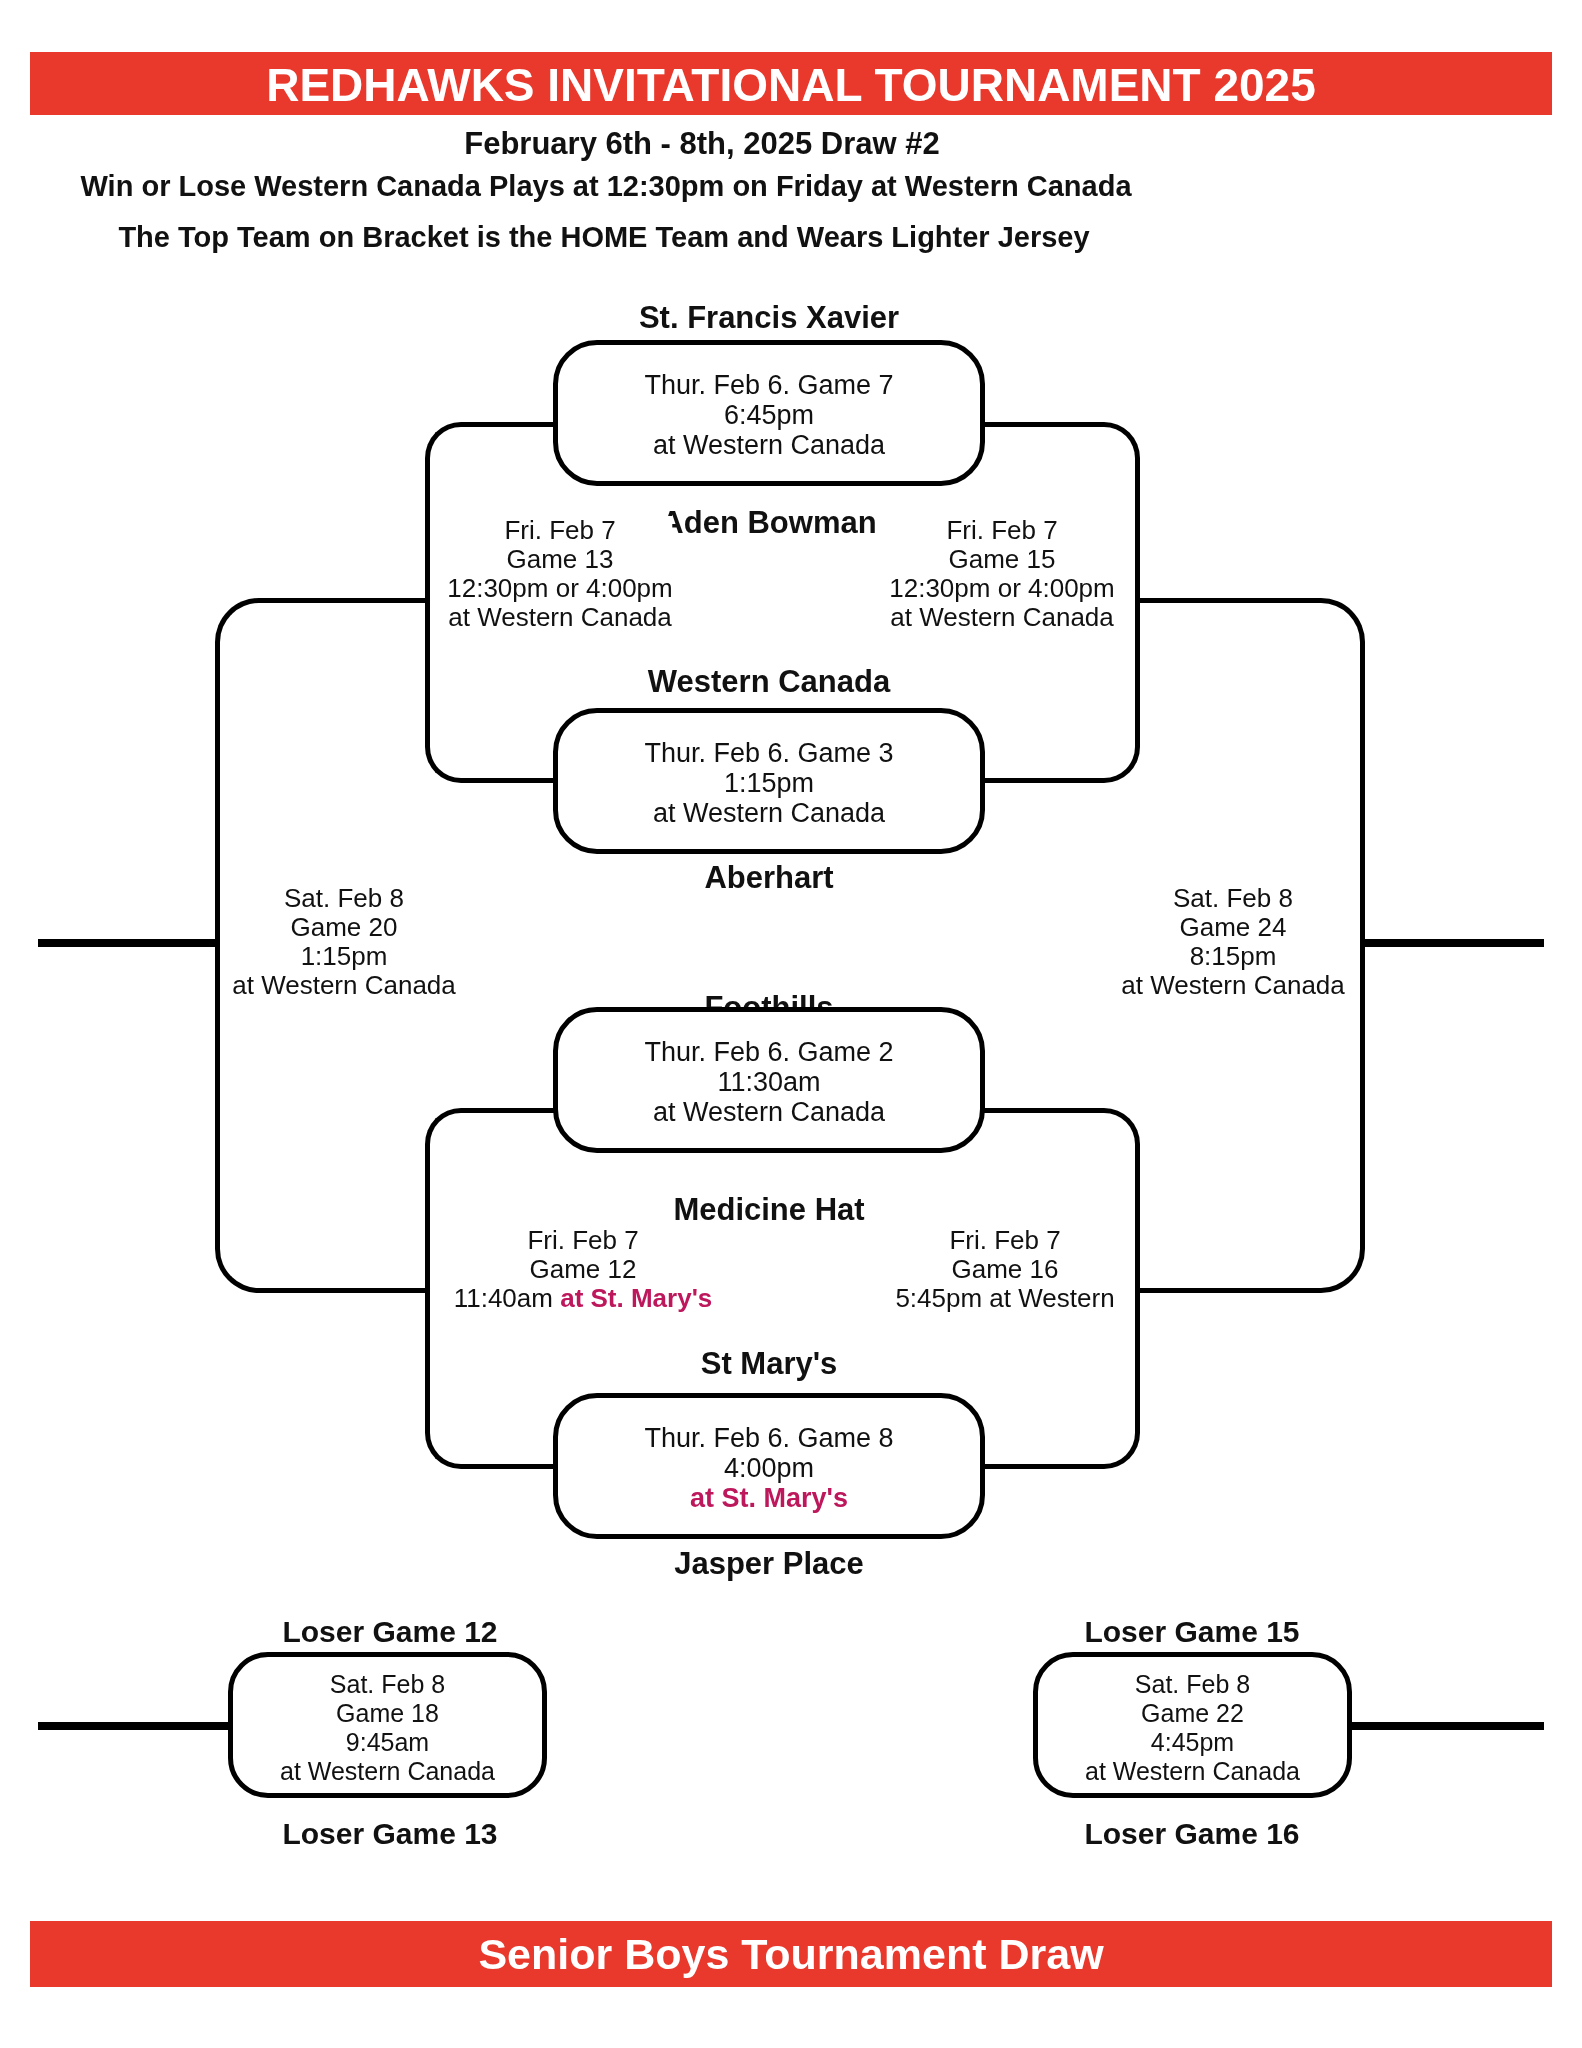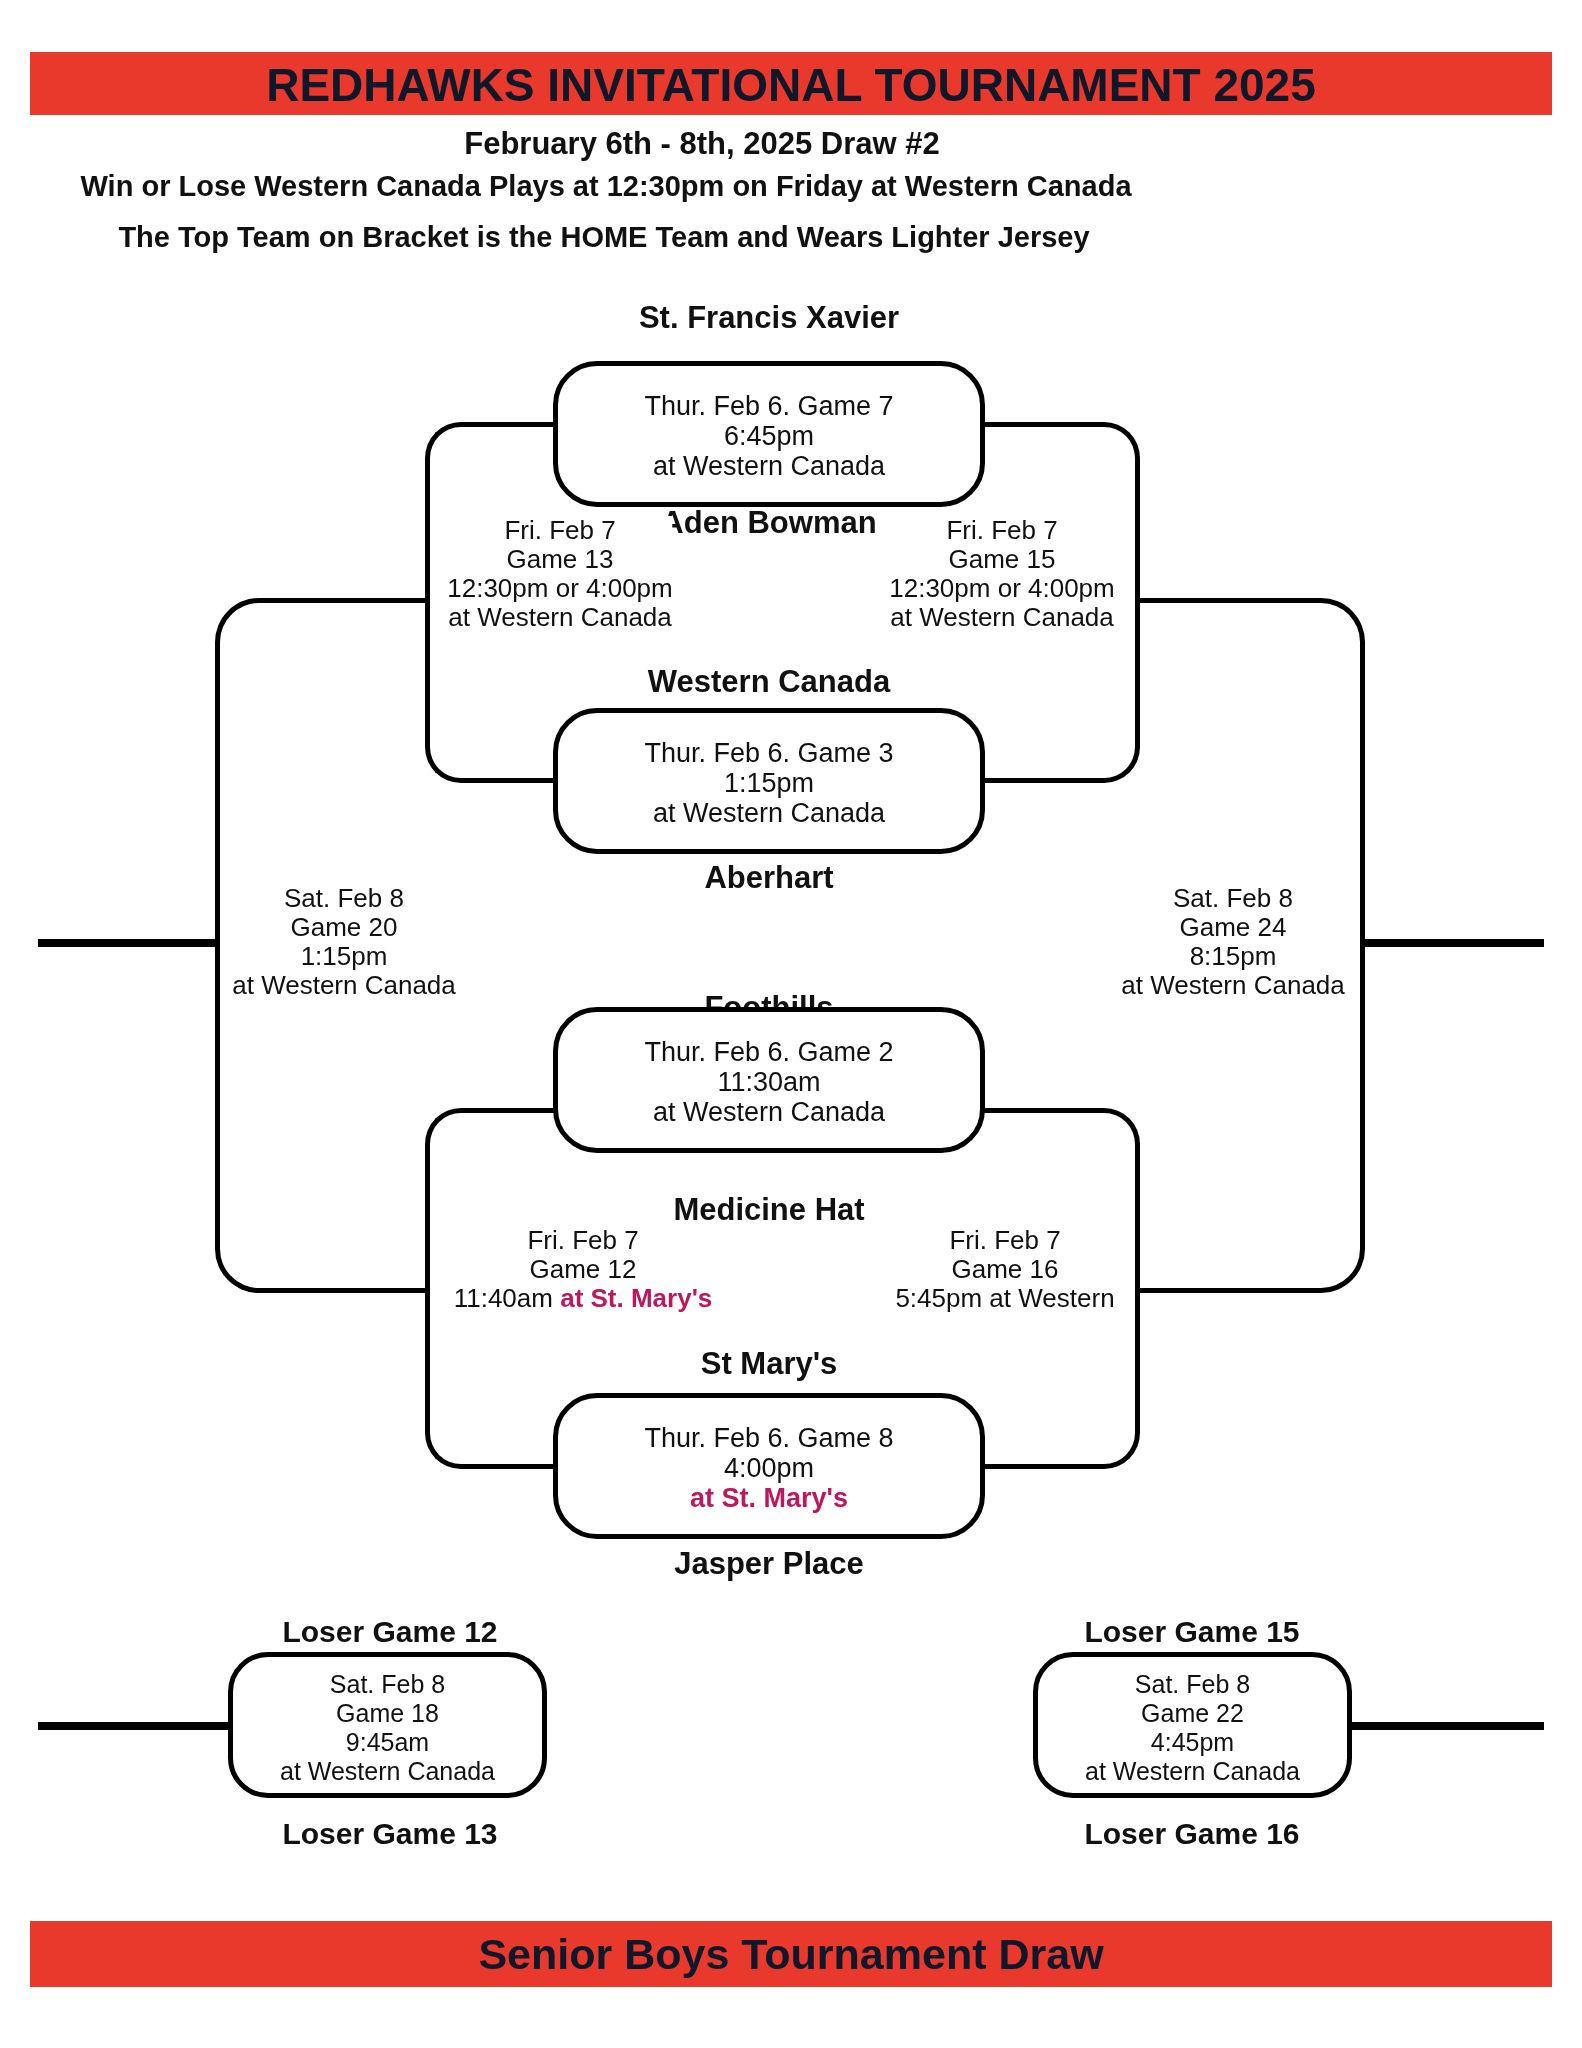--- a/index.html
+++ b/index.html
@@ -1,21 +1,21 @@
 <!DOCTYPE html>
 <html><head>
 <meta charset="utf-8">
 <style>
   html,body{margin:0;padding:0;background:#ffffff;}
   #page{
     position:relative;width:1582px;height:2048px;background:#ffffff;overflow:hidden;
     font-family:"Liberation Sans","DejaVu Sans",sans-serif;color:#111111;
   }
   .bar{position:absolute;left:30px;width:1522px;background:#e9382c;}
-  .bar-title{position:absolute;width:100%;text-align:center;font-weight:bold;color:#0f172a;white-space:nowrap;}
+  .bar-title{position:absolute;width:100%;text-align:center;font-weight:bold;color:#ffffff;white-space:nowrap;}
   .centered{position:absolute;transform:translateX(-50%);white-space:nowrap;}
   .sub{font-weight:bold;}
   .team-label{position:absolute;transform:translateX(-50%);font-weight:bold;font-size:31px;white-space:nowrap;}
   .game-box{
     position:absolute;left:553px;width:432px;height:146px;border:5px solid #000;border-radius:44px;
     box-sizing:border-box;text-align:center;font-size:27px;line-height:30px;padding-top:25px;background:#fff;z-index:3;
   }
   .consol-box{
     position:absolute;width:319px;height:146px;border:5px solid #000;border-radius:40px;
     box-sizing:border-box;text-align:center;font-size:25px;line-height:29px;padding-top:13px;background:#fff;z-index:3;
@@ -46,21 +46,21 @@
   <div class="bracket bl" style="left:215px;top:598px;width:213px;height:695px;border-radius:44px 0 0 44px;"></div>
   <div class="bracket br" style="left:982px;top:422px;width:158px;height:361px;"></div>
   <div class="bracket br" style="left:982px;top:1108px;width:158px;height:361px;"></div>
   <div class="bracket br" style="left:1140px;top:598px;width:225px;height:695px;border-radius:0 44px 44px 0;"></div>
   <div class="thickline" style="left:38px;top:939px;width:180px;"></div>
   <div class="thickline" style="left:1364px;top:939px;width:180px;"></div>
   <div class="thickline" style="left:38px;top:1722px;width:194px;"></div>
   <div class="thickline" style="left:1350px;top:1722px;width:194px;"></div>
 
   <div class="team-label" style="left:769px;top:300px;">St. Francis Xavier</div>
-  <div class="game-box" style="top:361px;">
+  <div class="game-box" style="top:340px;">
     <div>Thur. Feb 6. Game 7</div>
     <div>6:45pm</div>
     <div>at Western Canada</div>
   </div>
   <div class="team-label" style="left:769px;top:505px;">Aden Bowman</div>
 
   <div class="side-text" style="left:560px;top:516px;">
     <div>Fri. Feb 7</div>
     <div>Game 13</div>
     <div>12:30pm or 4:00pm</div>

